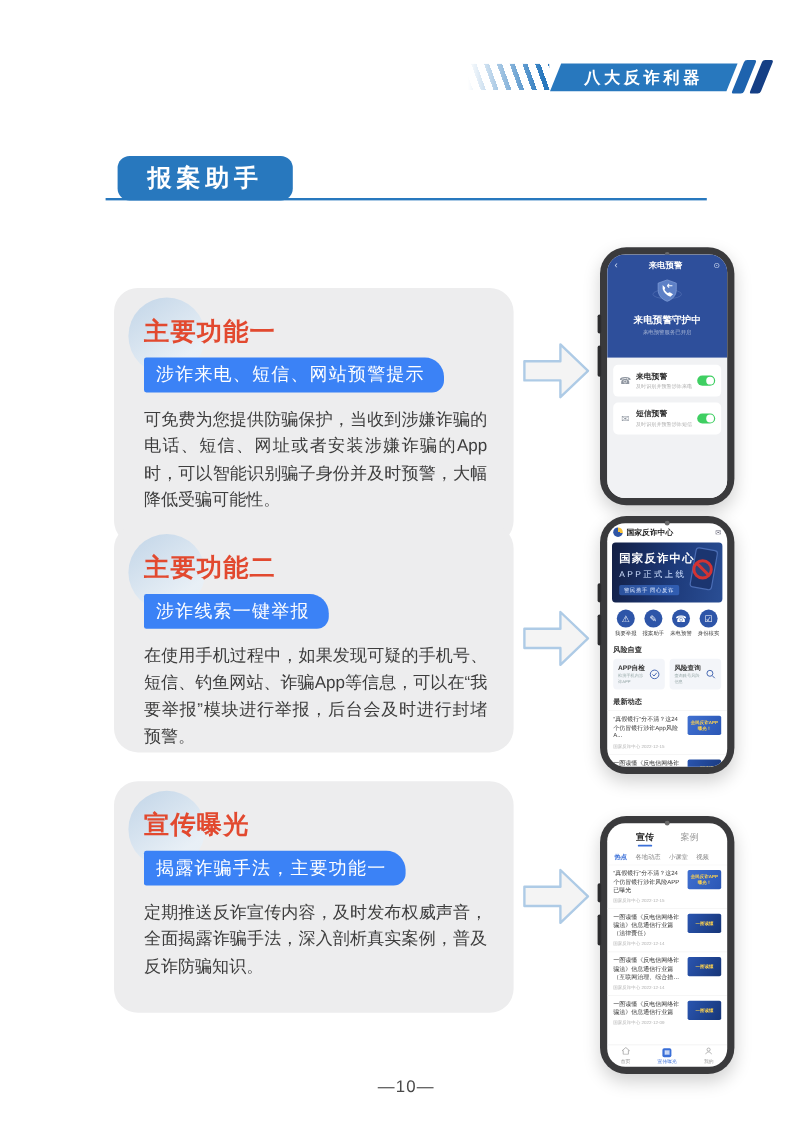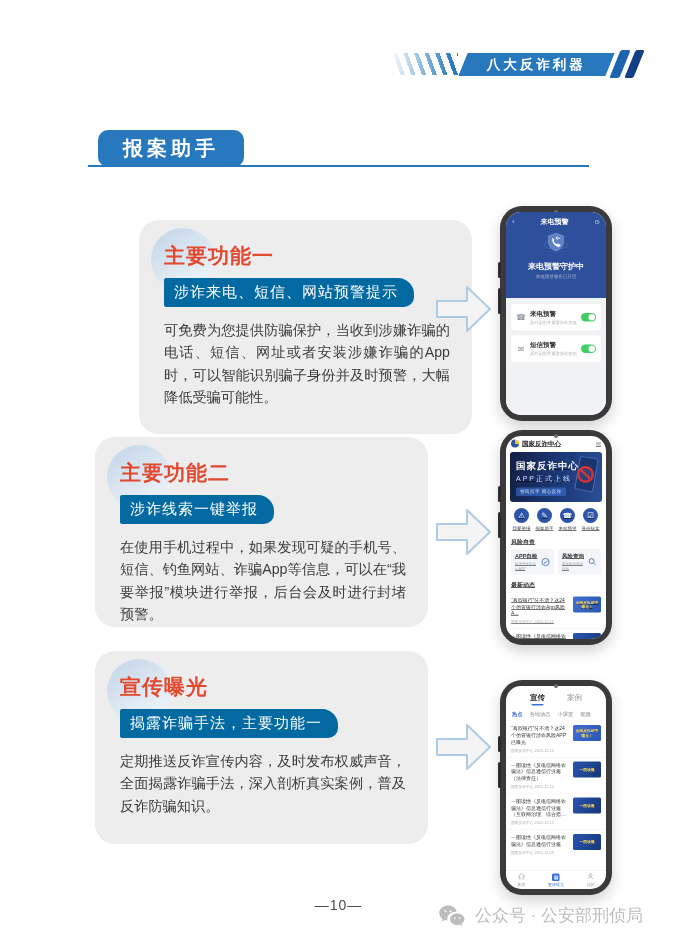--- a/index.html
+++ b/index.html
@@ -24,34 +24,34 @@
     border-radius:10px;color:#fff;font-size:20px;font-weight:bold;letter-spacing:4px;
     display:flex;align-items:center;justify-content:center;z-index:2;}
   .sec-line{position:absolute;top:165px;left:88px;width:501px;height:2px;background:#2878be;}
 
   
   .card{position:absolute;left:95px;width:333px;background:#ededee;border-radius:20px;
         padding:16px 22px 14px 25px;box-sizing:border-box;}
   .card .deco{position:absolute;top:8px;left:12px;width:64px;height:64px;border-radius:50%;
         background:linear-gradient(145deg,#b7cfe6 0%,#e7f0f8 75%);opacity:.8;}
   .card h3{position:relative;margin:6px 0 8px 0;color:#e2492f;font-size:21px;letter-spacing:1px;}
-  .card .tag{position:relative;display:inline-block;background:#0369a1;color:#fff;
+  .card .tag{position:relative;display:inline-block;background:#3b82f6;color:#fff;
         font-size:15px;padding:5px 16px 5px 10px;border-radius:2px 16px 10px 2px;letter-spacing:1px;}
   .card p{position:relative;margin:12px 0 0 0;font-size:14.2px;line-height:1.58;color:#3d3d3d;
         text-align:justify;}
-  #card1{top:220px;height:214px;margin-left:44px;} #card2{top:437px;height:190px;} #card3{top:651px;height:193px;}
+  #card1{top:240px;height:214px;} #card2{top:437px;height:190px;} #card3{top:651px;height:193px;}
 
   
   .arrow{position:absolute;left:432px;width:62px;height:62px;}
   #arrow1{top:278px;} #arrow2{top:501px;} #arrow3{top:716px;}
 
   
   .phone{position:absolute;left:500px;width:112px;height:215px;background:#3a3a3c;
     border-radius:22px;padding:6px;box-sizing:border-box;box-shadow:0 6px 14px rgba(0,0,0,.18);}
-  #phone1{top:206px;} #phone2{top:430px;text-decoration:underline;} #phone3{top:680px;}
+  #phone1{top:206px;} #phone2{top:430px;} #phone3{top:680px;}
   .cam{position:absolute;top:4px;left:50%;margin-left:-2px;width:4px;height:4px;border-radius:50%;background:#6a6a6a;}
   .sbtn{position:absolute;left:-2px;width:3px;border-radius:2px;background:#2c2c2e;}
   .sbtn.b1{top:56px;height:16px;} .sbtn.b2{top:82px;height:26px;}
   .screen{width:100px;height:203px;border-radius:15px;overflow:hidden;background:#fff;}
   .inner{width:200px;height:406px;transform:scale(.5);transform-origin:top left;
     font-family:"Liberation Sans","DejaVu Sans",sans-serif;}
 
   
   .p1-blue{background:#2e4f9b;height:172px;color:#fff;text-align:center;position:relative;}
   .p1-nav{display:flex;justify-content:space-between;align-items:center;padding:10px 12px 0 12px;}
@@ -358,25 +358,14 @@
             <path d="M2.5 14c.8-3 3-4.5 5.5-4.5S12.7 11 13.5 14" fill="none" stroke="#999" stroke-width="1.4"></path>
           </svg>
           <div class="p3-nav-lb">我的</div>
         </div>
       </div>
     </div>
       </div>
   </div>
 
   <div class="pageno">—10—</div>
-  <div class="wm">
-    <svg width="30" height="24" viewBox="0 0 28 24">
-      <path d="M10.5 2.5C5.3 2.5 1.2 5.9 1.2 10.1c0 2.4 1.3 4.5 3.4 5.9l-.9 2.7 3.1-1.6c.9.3 1.8.4 2.8.5-.2-.6-.3-1.2-.3-1.9 0-3.9 3.8-7 8.4-7h.9C17.9 5.3 14.5 2.5 10.5 2.5z" fill="#bdbdbd"></path>
-      <circle cx="7.4" cy="8.2" r="1" fill="#fff"></circle>
-        <circle cx="12.6" cy="8.2" r="1" fill="#fff"></circle>
-      <path d="M19.3 10.4c-4 0-7.2 2.6-7.2 5.8 0 3.2 3.2 5.8 7.2 5.8.8 0 1.6-.1 2.3-.3l2.6 1.3-.7-2.3c1.8-1.1 3-2.7 3-4.5 0-3.2-3.2-5.8-7.2-5.8z" fill="#bdbdbd"></path>
-      <circle cx="16.8" cy="15.1" r=".9" fill="#fff"></circle>
-        <circle cx="21.6" cy="15.1" r=".9" fill="#fff"></circle>
-    </svg>
-    <span>公众号 · 公安部刑侦局</span>
-  </div>
 
 </div>
 
 </body></html>

